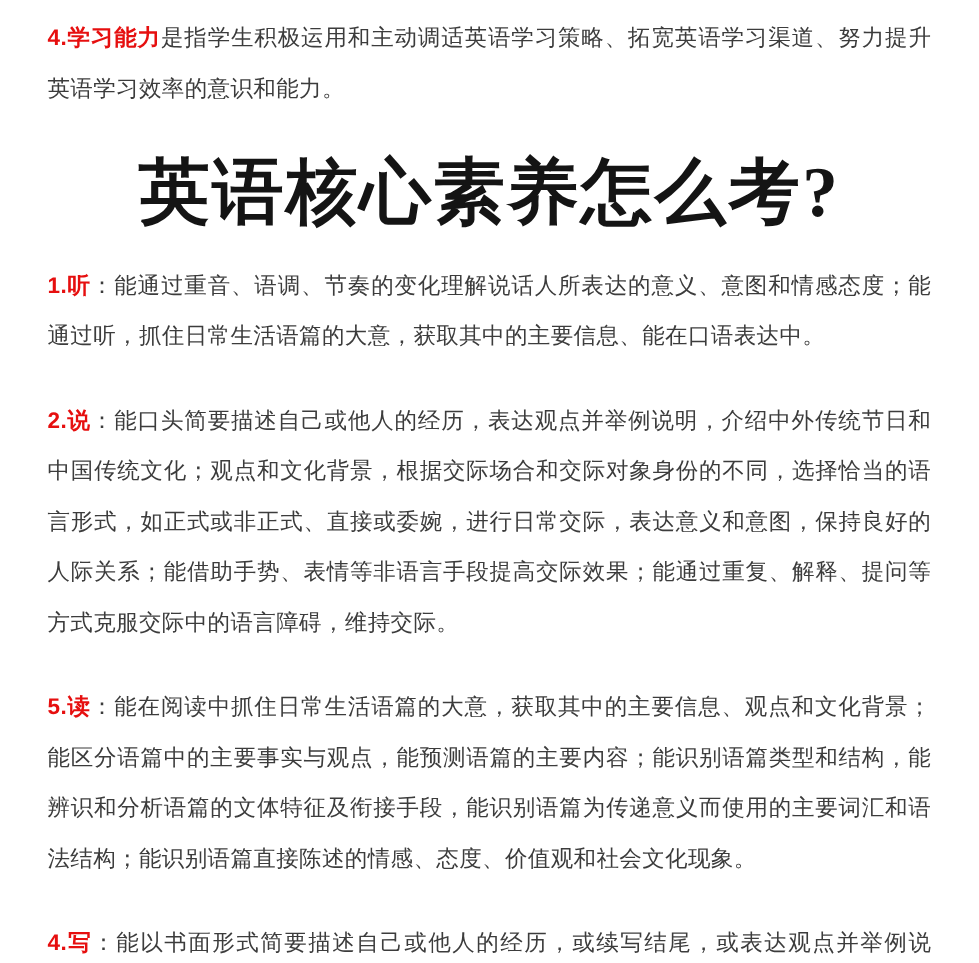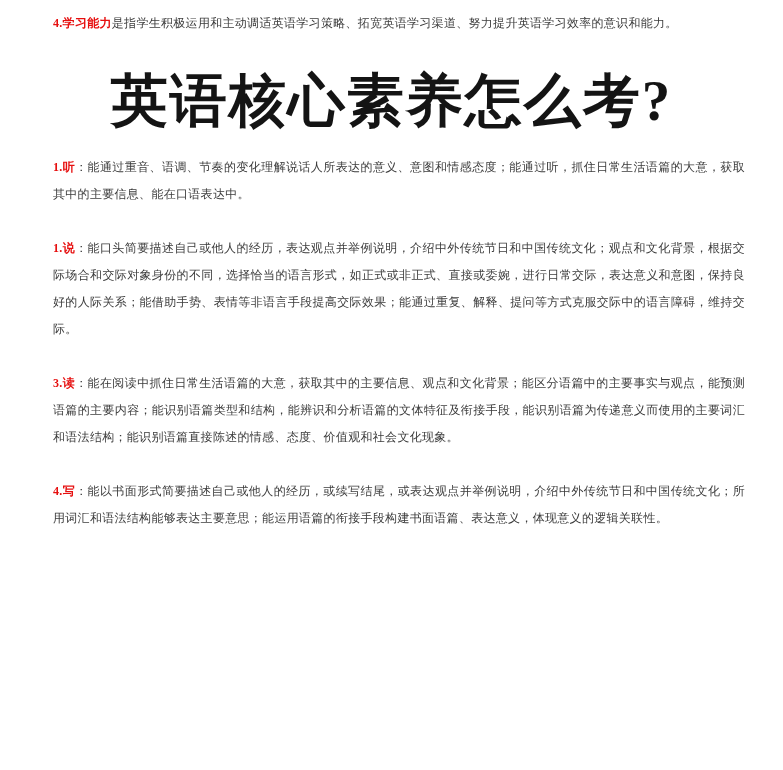--- a/index.html
+++ b/index.html
@@ -11,26 +11,26 @@
     width: 783px;
     height: 770px;
     overflow: hidden;
   }
   .page {
     box-sizing: border-box;
     width: 783px;
     padding: 10px 38px 0 38px;
   }
   .body-para {
-    font-family: Liberation Serif, serif;
-    font-size: 12px;
+    font-family: Liberation Sans, sans-serif;
+    font-size: 18px;
     line-height: 2.25;
     color: #3c3c3c;
     text-align: justify;
-    margin: 0 0 27px 15px;
+    margin: 0 0 27px 0;
     letter-spacing: 0.3px;
   }
   .intro {
     margin-bottom: 4px;
   }
   .red-label {
     color: #e60f0f;
     font-weight: bold;
   }
   .title {
@@ -62,24 +62,24 @@
   </p>
 
   <h1 class="title">英语核心素养怎么考?</h1>
 
 
   <p class="body-para">
     <strong class="red-label">1.听</strong><span>：能通过重音、语调、节奏的变化理解说话人所表达的意义、意图和情感态度；能通过听，抓住日常生活语篇的大意，获取其中的主要信息、能在口语表达中。</span>
   </p>
 
   <p class="body-para">
-    <strong class="red-label">1.说</strong><span>：能口头简要描述自己或他人的经历，表达观点并举例说明，介绍中外传统节日和中国传统文化；观点和文化背景，根据交际场合和交际对象身份的不同，选择恰当的语言形式，如正式或非正式、直接或委婉，进行日常交际，表达意义和意图，保持良好的人际关系；能借助手势、表情等非语言手段提高交际效果；能通过重复、解释、提问等方式克服交际中的语言障碍，维持交际。</span>
+    <strong class="red-label">2.说</strong><span>：能口头简要描述自己或他人的经历，表达观点并举例说明，介绍中外传统节日和中国传统文化；观点和文化背景，根据交际场合和交际对象身份的不同，选择恰当的语言形式，如正式或非正式、直接或委婉，进行日常交际，表达意义和意图，保持良好的人际关系；能借助手势、表情等非语言手段提高交际效果；能通过重复、解释、提问等方式克服交际中的语言障碍，维持交际。</span>
   </p>
 
   <p class="body-para">
-    <strong class="red-label">3.读</strong><span>：能在阅读中抓住日常生活语篇的大意，获取其中的主要信息、观点和文化背景；能区分语篇中的主要事实与观点，能预测语篇的主要内容；能识别语篇类型和结构，能辨识和分析语篇的文体特征及衔接手段，能识别语篇为传递意义而使用的主要词汇和语法结构；能识别语篇直接陈述的情感、态度、价值观和社会文化现象。</span>
+    <strong class="red-label">5.读</strong><span>：能在阅读中抓住日常生活语篇的大意，获取其中的主要信息、观点和文化背景；能区分语篇中的主要事实与观点，能预测语篇的主要内容；能识别语篇类型和结构，能辨识和分析语篇的文体特征及衔接手段，能识别语篇为传递意义而使用的主要词汇和语法结构；能识别语篇直接陈述的情感、态度、价值观和社会文化现象。</span>
   </p>
 
   <p class="body-para">
     <strong class="red-label">4.写</strong><span>：能以书面形式简要描述自己或他人的经历，或续写结尾，或表达观点并举例说明，介绍中外传统节日和中国传统文化；所用词汇和语法结构能够表达主要意思；能运用语篇的衔接手段构建书面语篇、表达意义，体现意义的逻辑关联性。</span>
   </p>
 
 </div>
 
 </body></html>

